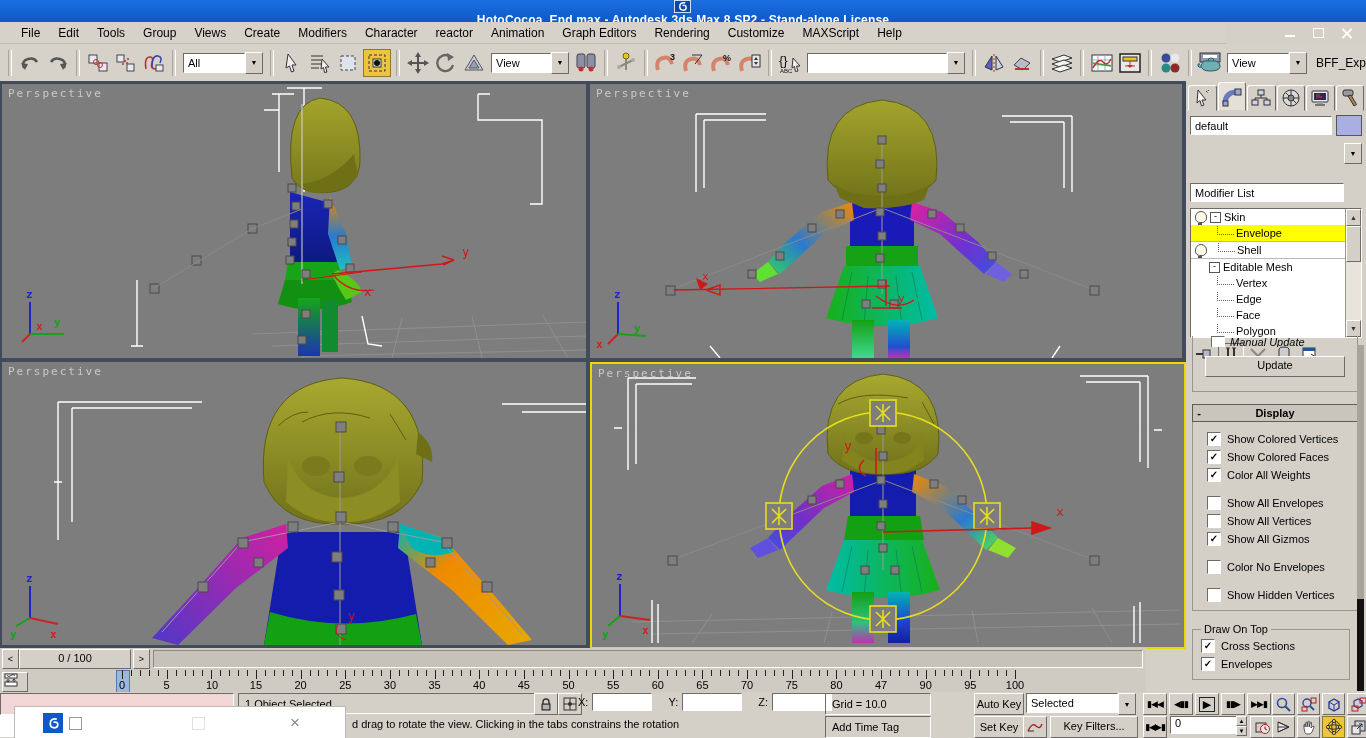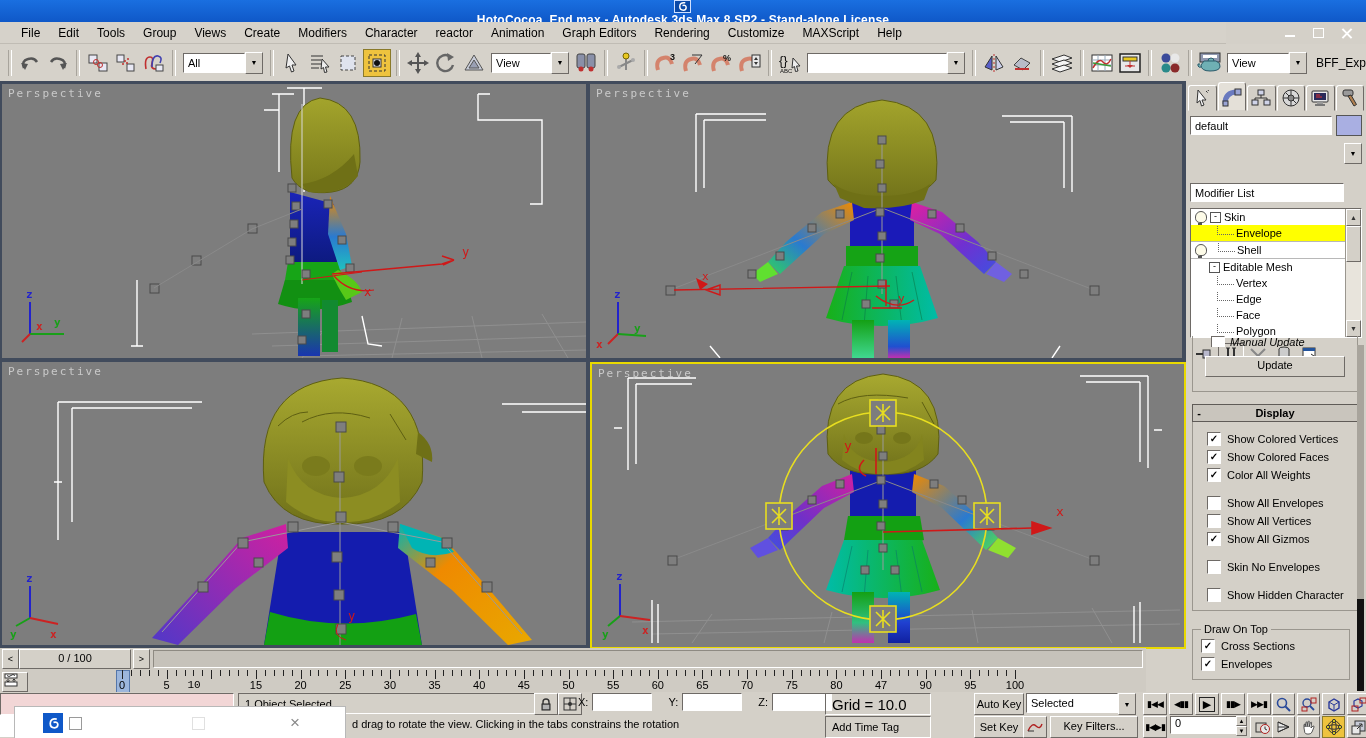--- a/index.html
+++ b/index.html
@@ -111,21 +111,21 @@
   
   .statrow{position:absolute;left:0;width:1366px;height:23px;background:#d4d0c8;}
   #statusrow1{top:692px;} #statusrow2{top:715px;height:23px;}
   #macrobox{position:absolute;left:0px;top:1px;width:232px;height:20px;background:#f2d6d6;}
   #listenerbox{position:absolute;left:0px;top:0px;width:232px;height:22px;background:#fff;}
   #selstatus{position:absolute;left:238px;top:1px;width:290px;height:19px;display:flex;align-items:center;padding-left:6px;}
   .miniicon{position:absolute;top:1px;width:22px;height:20px;display:flex;align-items:center;justify-content:center;}
   #xyz{position:absolute;left:578px;top:1px;display:flex;align-items:center;gap:4px;}
   .coordlabel{font-size:11px;}
   .coordfield{width:58px;height:16px;}
-  #gridbox{position:absolute;left:825px;top:1px;width:98px;height:20px;display:flex;align-items:center;padding-left:6px;font-size:15px;}
+  #gridbox{position:absolute;left:825px;top:1px;width:98px;height:20px;display:flex;align-items:center;padding-left:6px;font-size:11px;}
   #timetagbox{position:absolute;left:825px;top:1px;width:98px;height:20px;display:flex;align-items:center;padding-left:6px;font-size:11px;}
   .akbtn{position:absolute;top:1px;height:20px;display:flex;align-items:center;justify-content:center;font-size:11px;}
   #prompt{position:absolute;left:352px;top:3px;font-size:11px;white-space:nowrap;}
   #keyfilterdrop{position:absolute;left:1026px;top:1px;width:110px;display:flex;}
   #keyfilterdrop .val{flex:1;height:18px;}
   #curvebtn{position:absolute;left:1023px;top:1px;width:22px;height:20px;display:flex;align-items:center;justify-content:center;}
   #keyfiltersbtn{position:absolute;left:1050px;top:1px;width:86px;height:20px;text-align:center;line-height:18px;font-size:11px;}
   .pbtn{height:20px;display:flex;align-items:center;justify-content:center;font-size:9px;letter-spacing:-1px;
     font-family:"DejaVu Sans",sans-serif;}
   #playbar{position:absolute;left:1143px;top:1px;display:flex;gap:2px;}
@@ -1009,25 +1009,25 @@
           <div class="cbrow">
             <span class="cbox"></span>
             <span class="cblabel">Show All Vertices</span>
           </div>
           <div class="cbrow">
             <span class="cbox">✓</span>
             <span class="cblabel">Show All Gizmos</span>
           </div>
           <div class="cbrow gap">
             <span class="cbox"></span>
-            <span class="cblabel">Skin No Envelopes</span>
+            <span class="cblabel">Color No Envelopes</span>
           </div>
           <div class="cbrow gap">
             <span class="cbox"></span>
-            <span class="cblabel">Show Hidden Character</span>
+            <span class="cblabel">Show Hidden Vertices</span>
           </div>
         </div>
 
       <fieldset class="dot" id="drawontop">
         <legend>Draw On Top</legend>
         <div id="dotchecks">
             <div class="cbrow">
               <span class="cbox">✓</span>
               <span class="cblabel">Cross Sections</span>
             </div>
@@ -1067,21 +1067,21 @@
         <span class="tick" style="left: 109.86px; height: 6px;"></span>
         <span class="tick" style="left: 118.79px; height: 6px;"></span>
         <span class="tick" style="left: 127.72px; height: 6px;"></span>
         <span class="tick" style="left: 136.65px; height: 9px;"></span>
         <span class="ticklabel" style="left: 136.65px;">5</span>
         <span class="tick" style="left: 145.58px; height: 6px;"></span>
         <span class="tick" style="left: 154.51px; height: 6px;"></span>
         <span class="tick" style="left: 163.44px; height: 6px;"></span>
         <span class="tick" style="left: 172.37px; height: 6px;"></span>
         <span class="tick" style="left: 181.3px; height: 9px;"></span>
-        <span class="ticklabel" style="left: 164px; font-family: Liberation Mono, monospace;">10</span>
+        <span class="ticklabel" style="left: 182px;">10</span>
         <span class="tick" style="left: 190.23px; height: 6px;"></span>
         <span class="tick" style="left: 199.16px; height: 6px;"></span>
         <span class="tick" style="left: 208.09px; height: 6px;"></span>
         <span class="tick" style="left: 217.02px; height: 6px;"></span>
         <span class="tick" style="left: 225.95px; height: 9px;"></span>
         <span class="ticklabel" style="left: 225.95px;">15</span>
         <span class="tick" style="left: 234.88px; height: 6px;"></span>
         <span class="tick" style="left: 243.81px; height: 6px;"></span>
         <span class="tick" style="left: 252.74px; height: 6px;"></span>
         <span class="tick" style="left: 261.67px; height: 6px;"></span>

